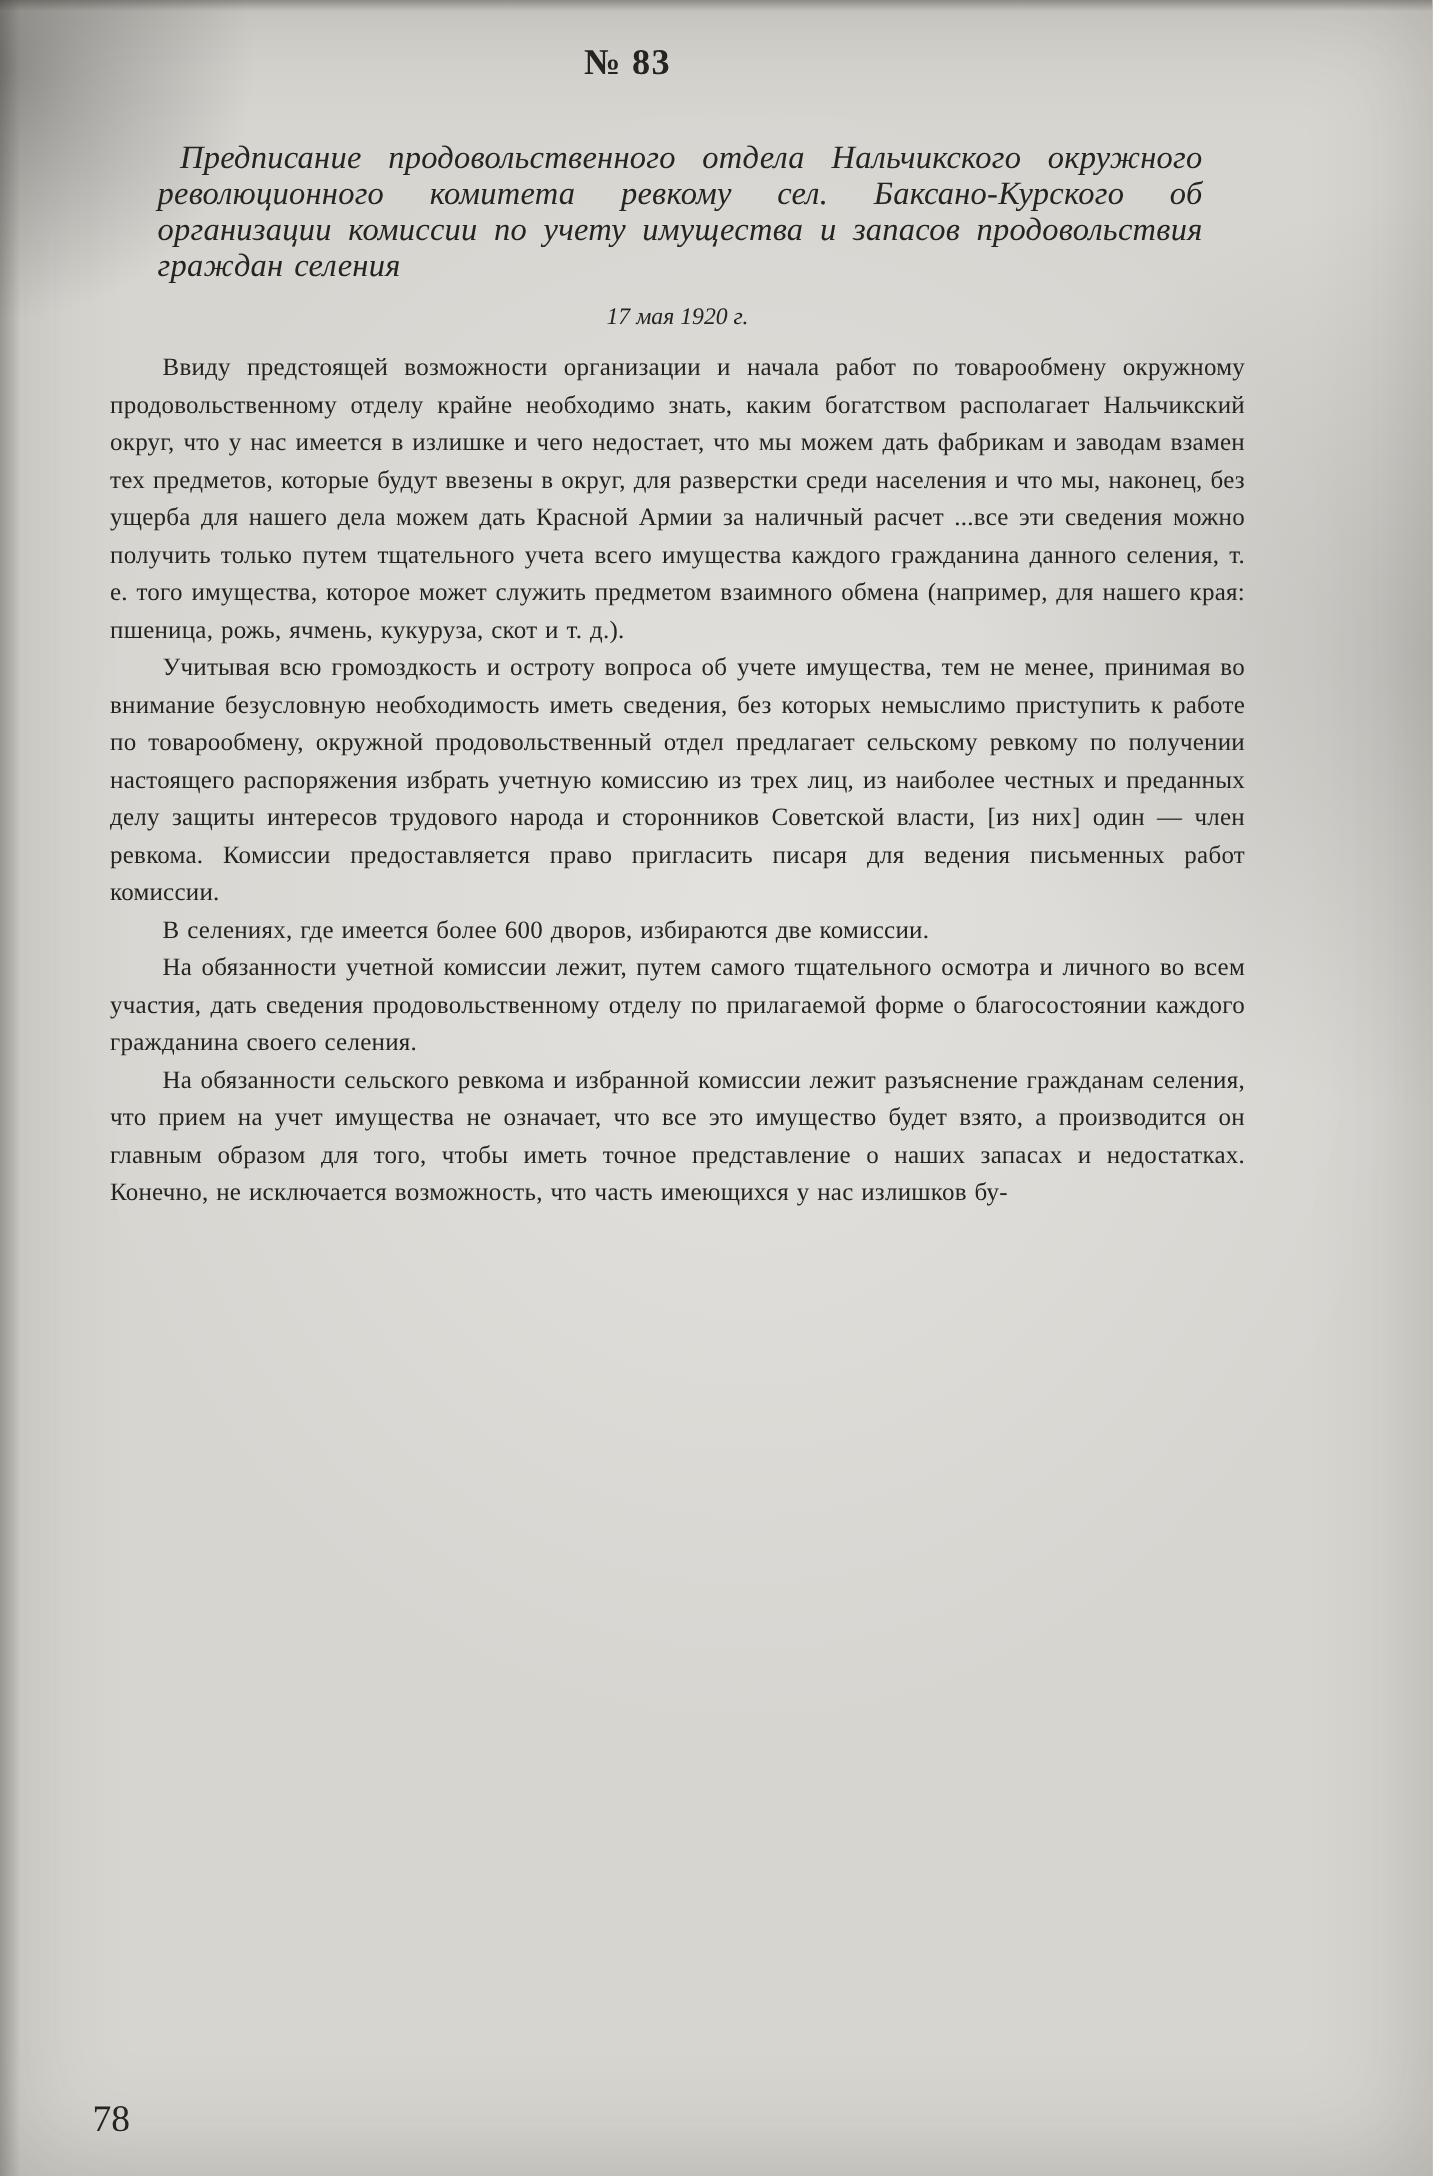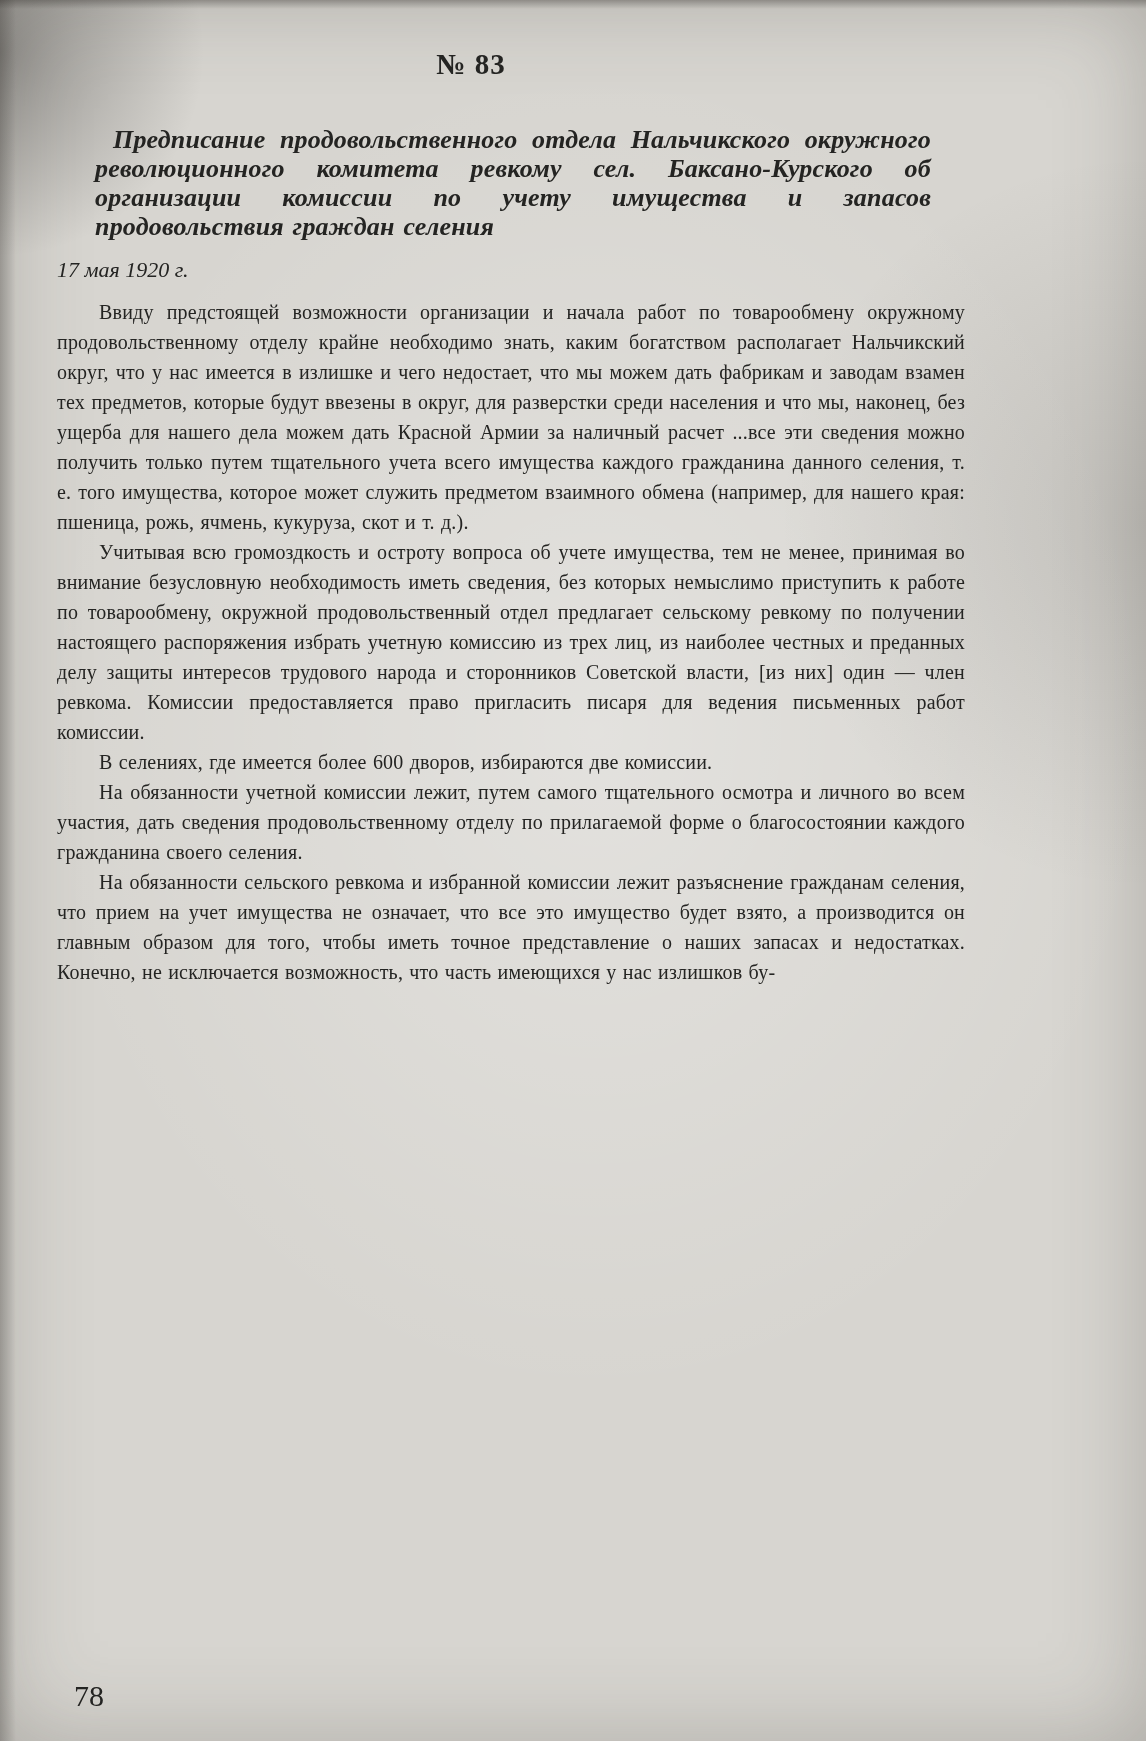--- a/index.html
+++ b/index.html
@@ -29,46 +29,45 @@
     pointer-events: none;
     background:
       linear-gradient(to bottom, rgba(45,42,38,0.35), rgba(45,42,38,0) 9px),
       linear-gradient(to right, rgba(45,42,38,0.28), rgba(45,42,38,0) 16px),
       radial-gradient(circle at 0% 3%, rgba(30,28,26,0.35), rgba(30,28,26,0) 10%),
       radial-gradient(circle at 100% 30%, rgba(40,38,34,0.12), rgba(40,38,34,0) 22%);
   }
   .content {
     position: relative;
     width: 908px;
-    margin-left: 57px;
-    padding-top: 48px;
+    margin-left: 88px;
+    padding-top: 34px;
   }
   .doc-number {
     text-align: center;
     font-weight: bold;
     font-size: 29px;
     letter-spacing: 1px;
     margin-right: 80px; 
   }
   .heading {
     margin: 44px 34px 0 38px;
     font-style: italic;
     font-size: 26px;
     line-height: 29px;
     text-align: justify;
     text-indent: 18px;
     letter-spacing: 0.2px;
     word-spacing: 2px;
-    font-weight: bold;
   }
   .doc-date {
     margin-top: 16px;
-    text-align: left;
+    text-align: center;
     font-style: italic;
-    font-size: 22px;
+    font-size: 19px;
   }
   .doc-body {
     margin-top: 14px;
   }
   .doc-body p {
     margin: 0;
     font-size: 20px;
     line-height: 30px;
     text-align: justify;
     text-indent: 42px;

